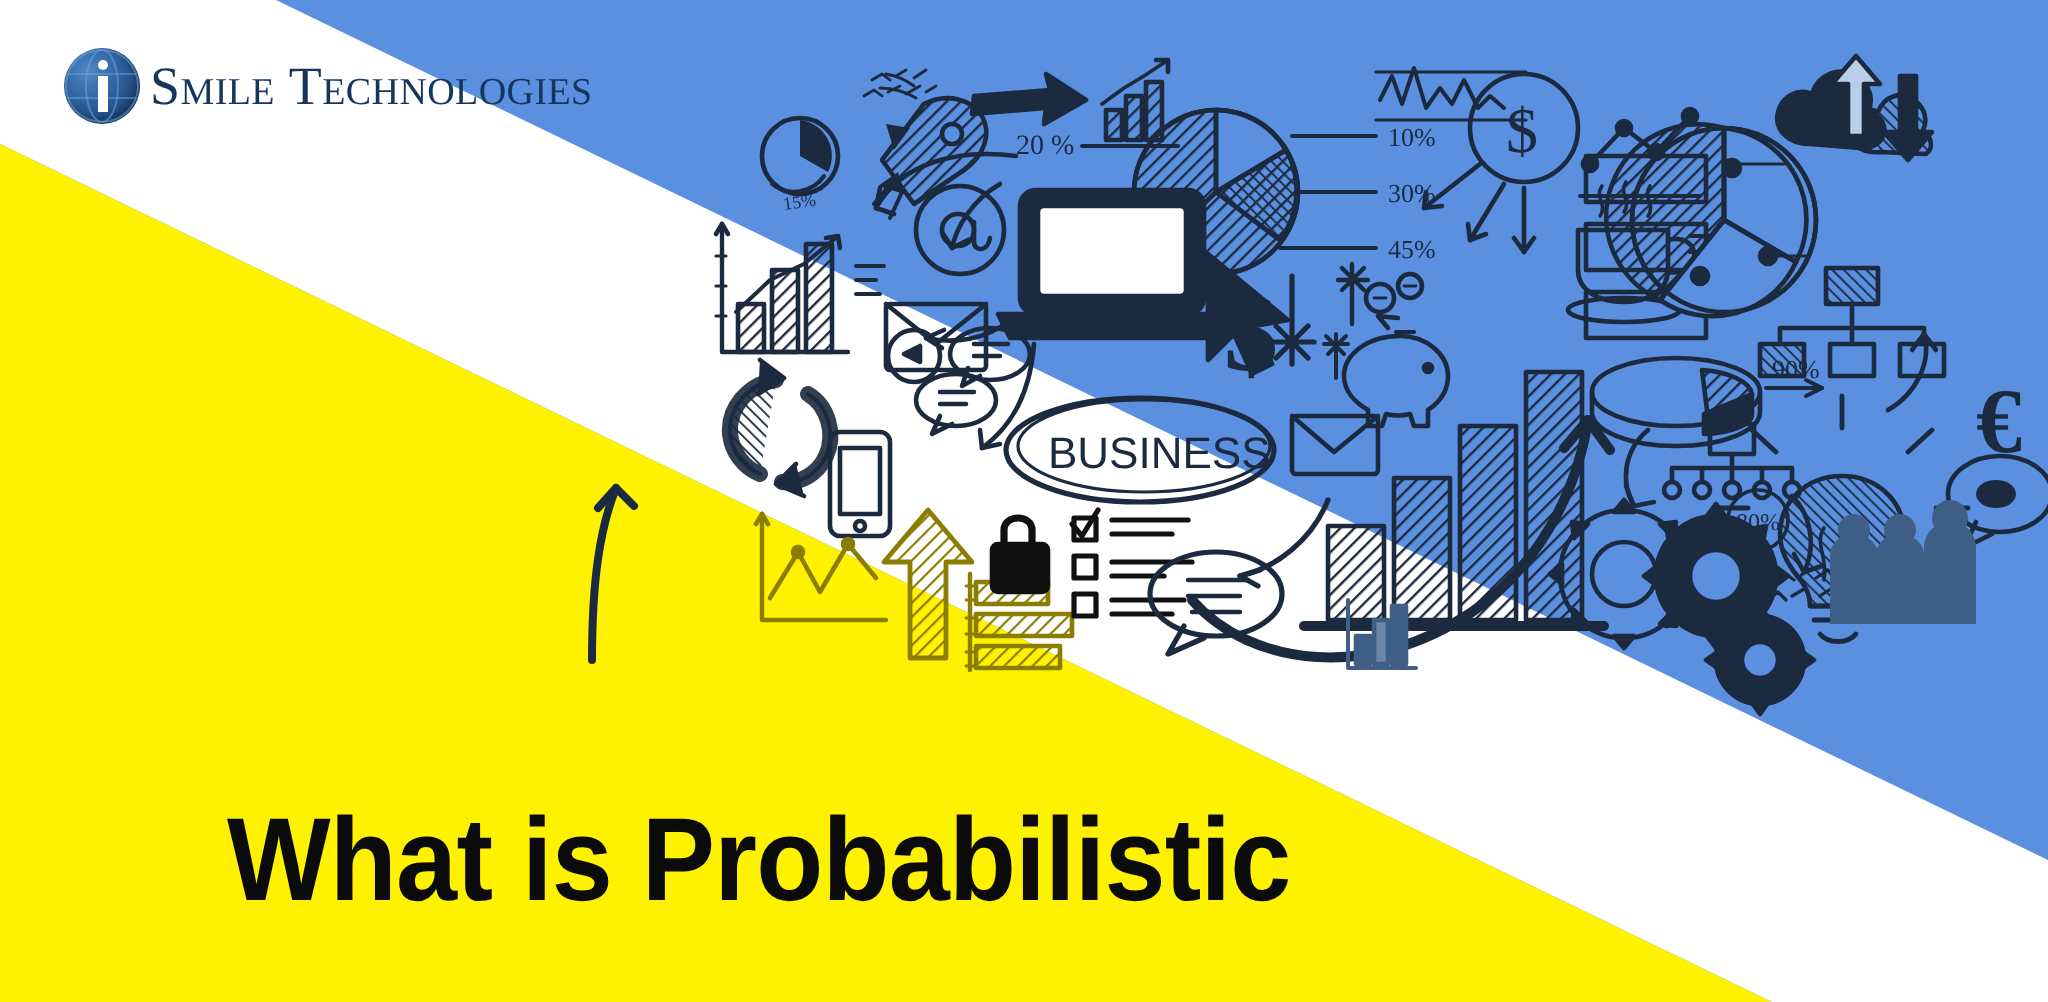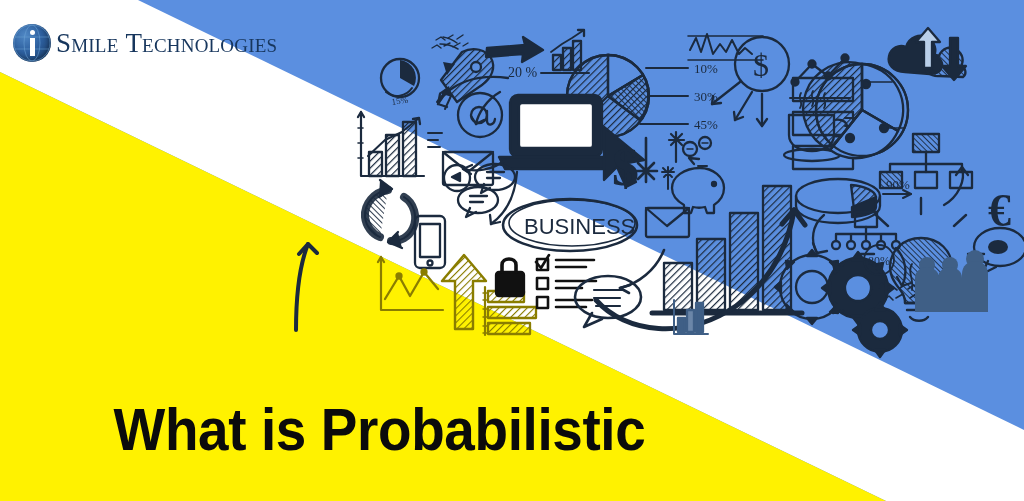--- a/index.html
+++ b/index.html
@@ -33,21 +33,21 @@
     position: absolute;
     inset: 0;
     width: 100%;
     height: 100%;
     pointer-events: none;
   }
 
   
   .logo {
     position: absolute;
-    left: 13px;
+    left: 32px;
     top: 21px;
     display: flex;
     align-items: center;
     height: 44px;
     z-index: 6;
   }
   .logo-mark {
     position: relative;
     width: 38px;
     height: 38px;

